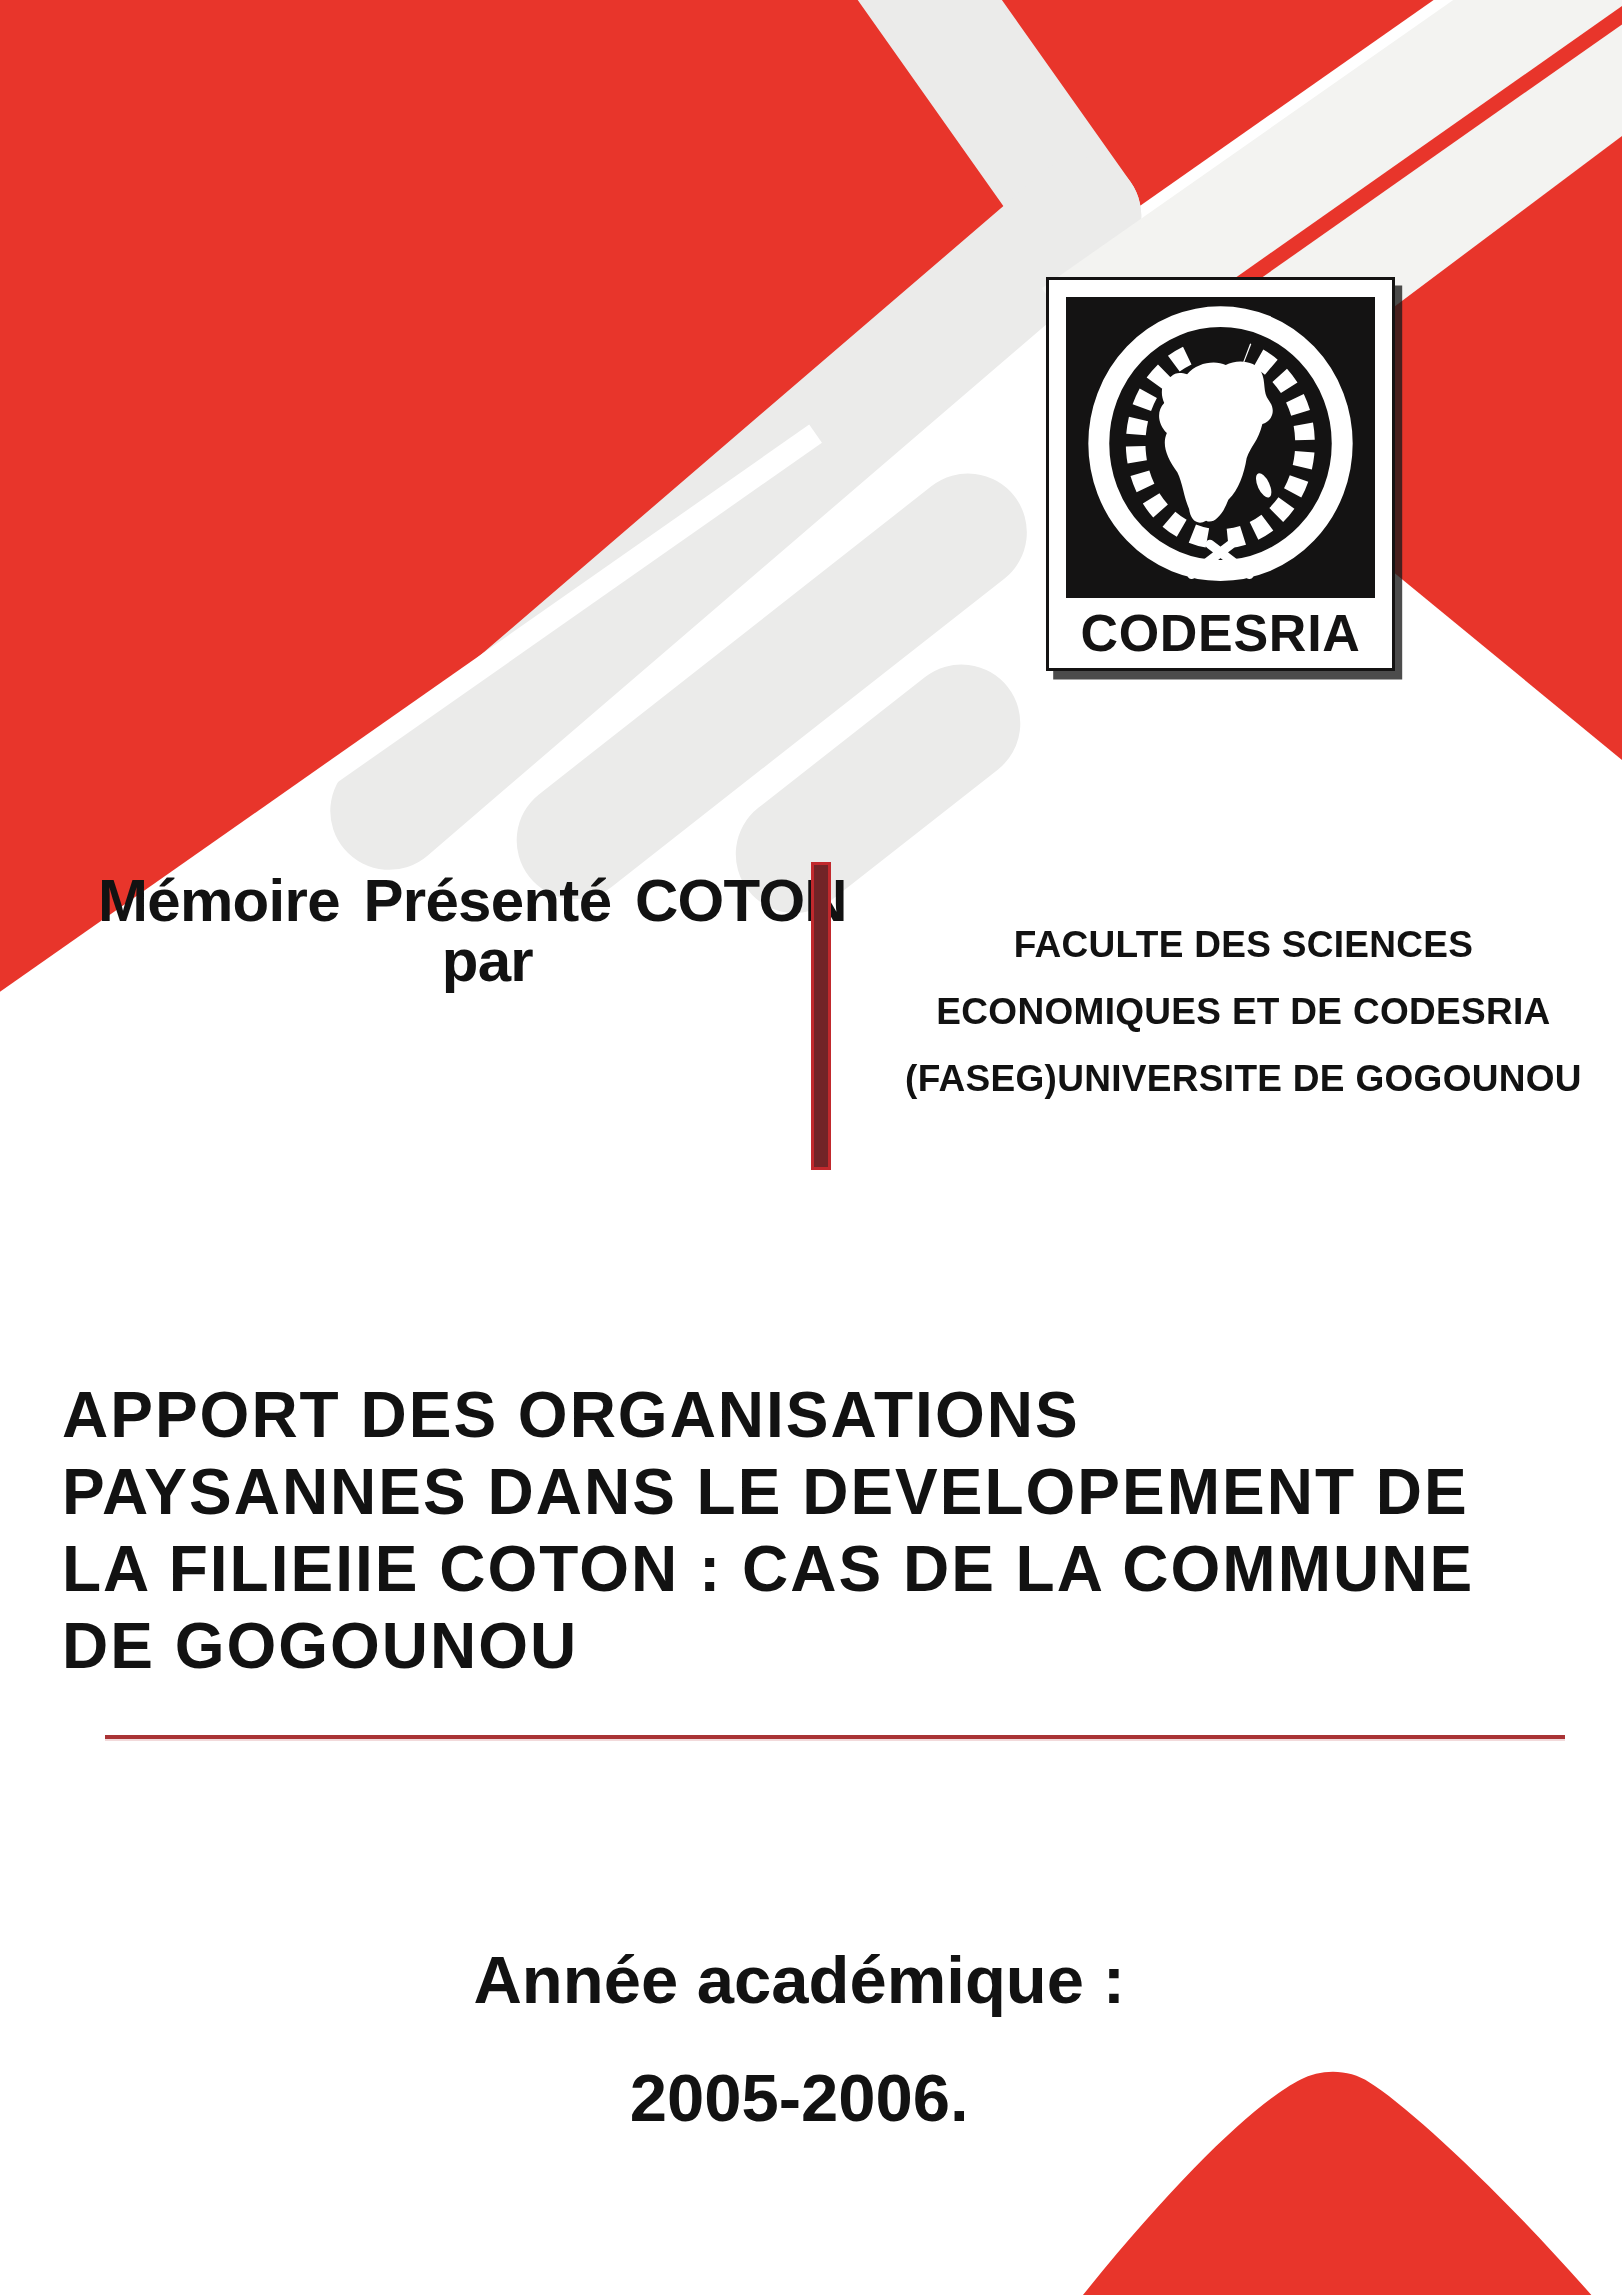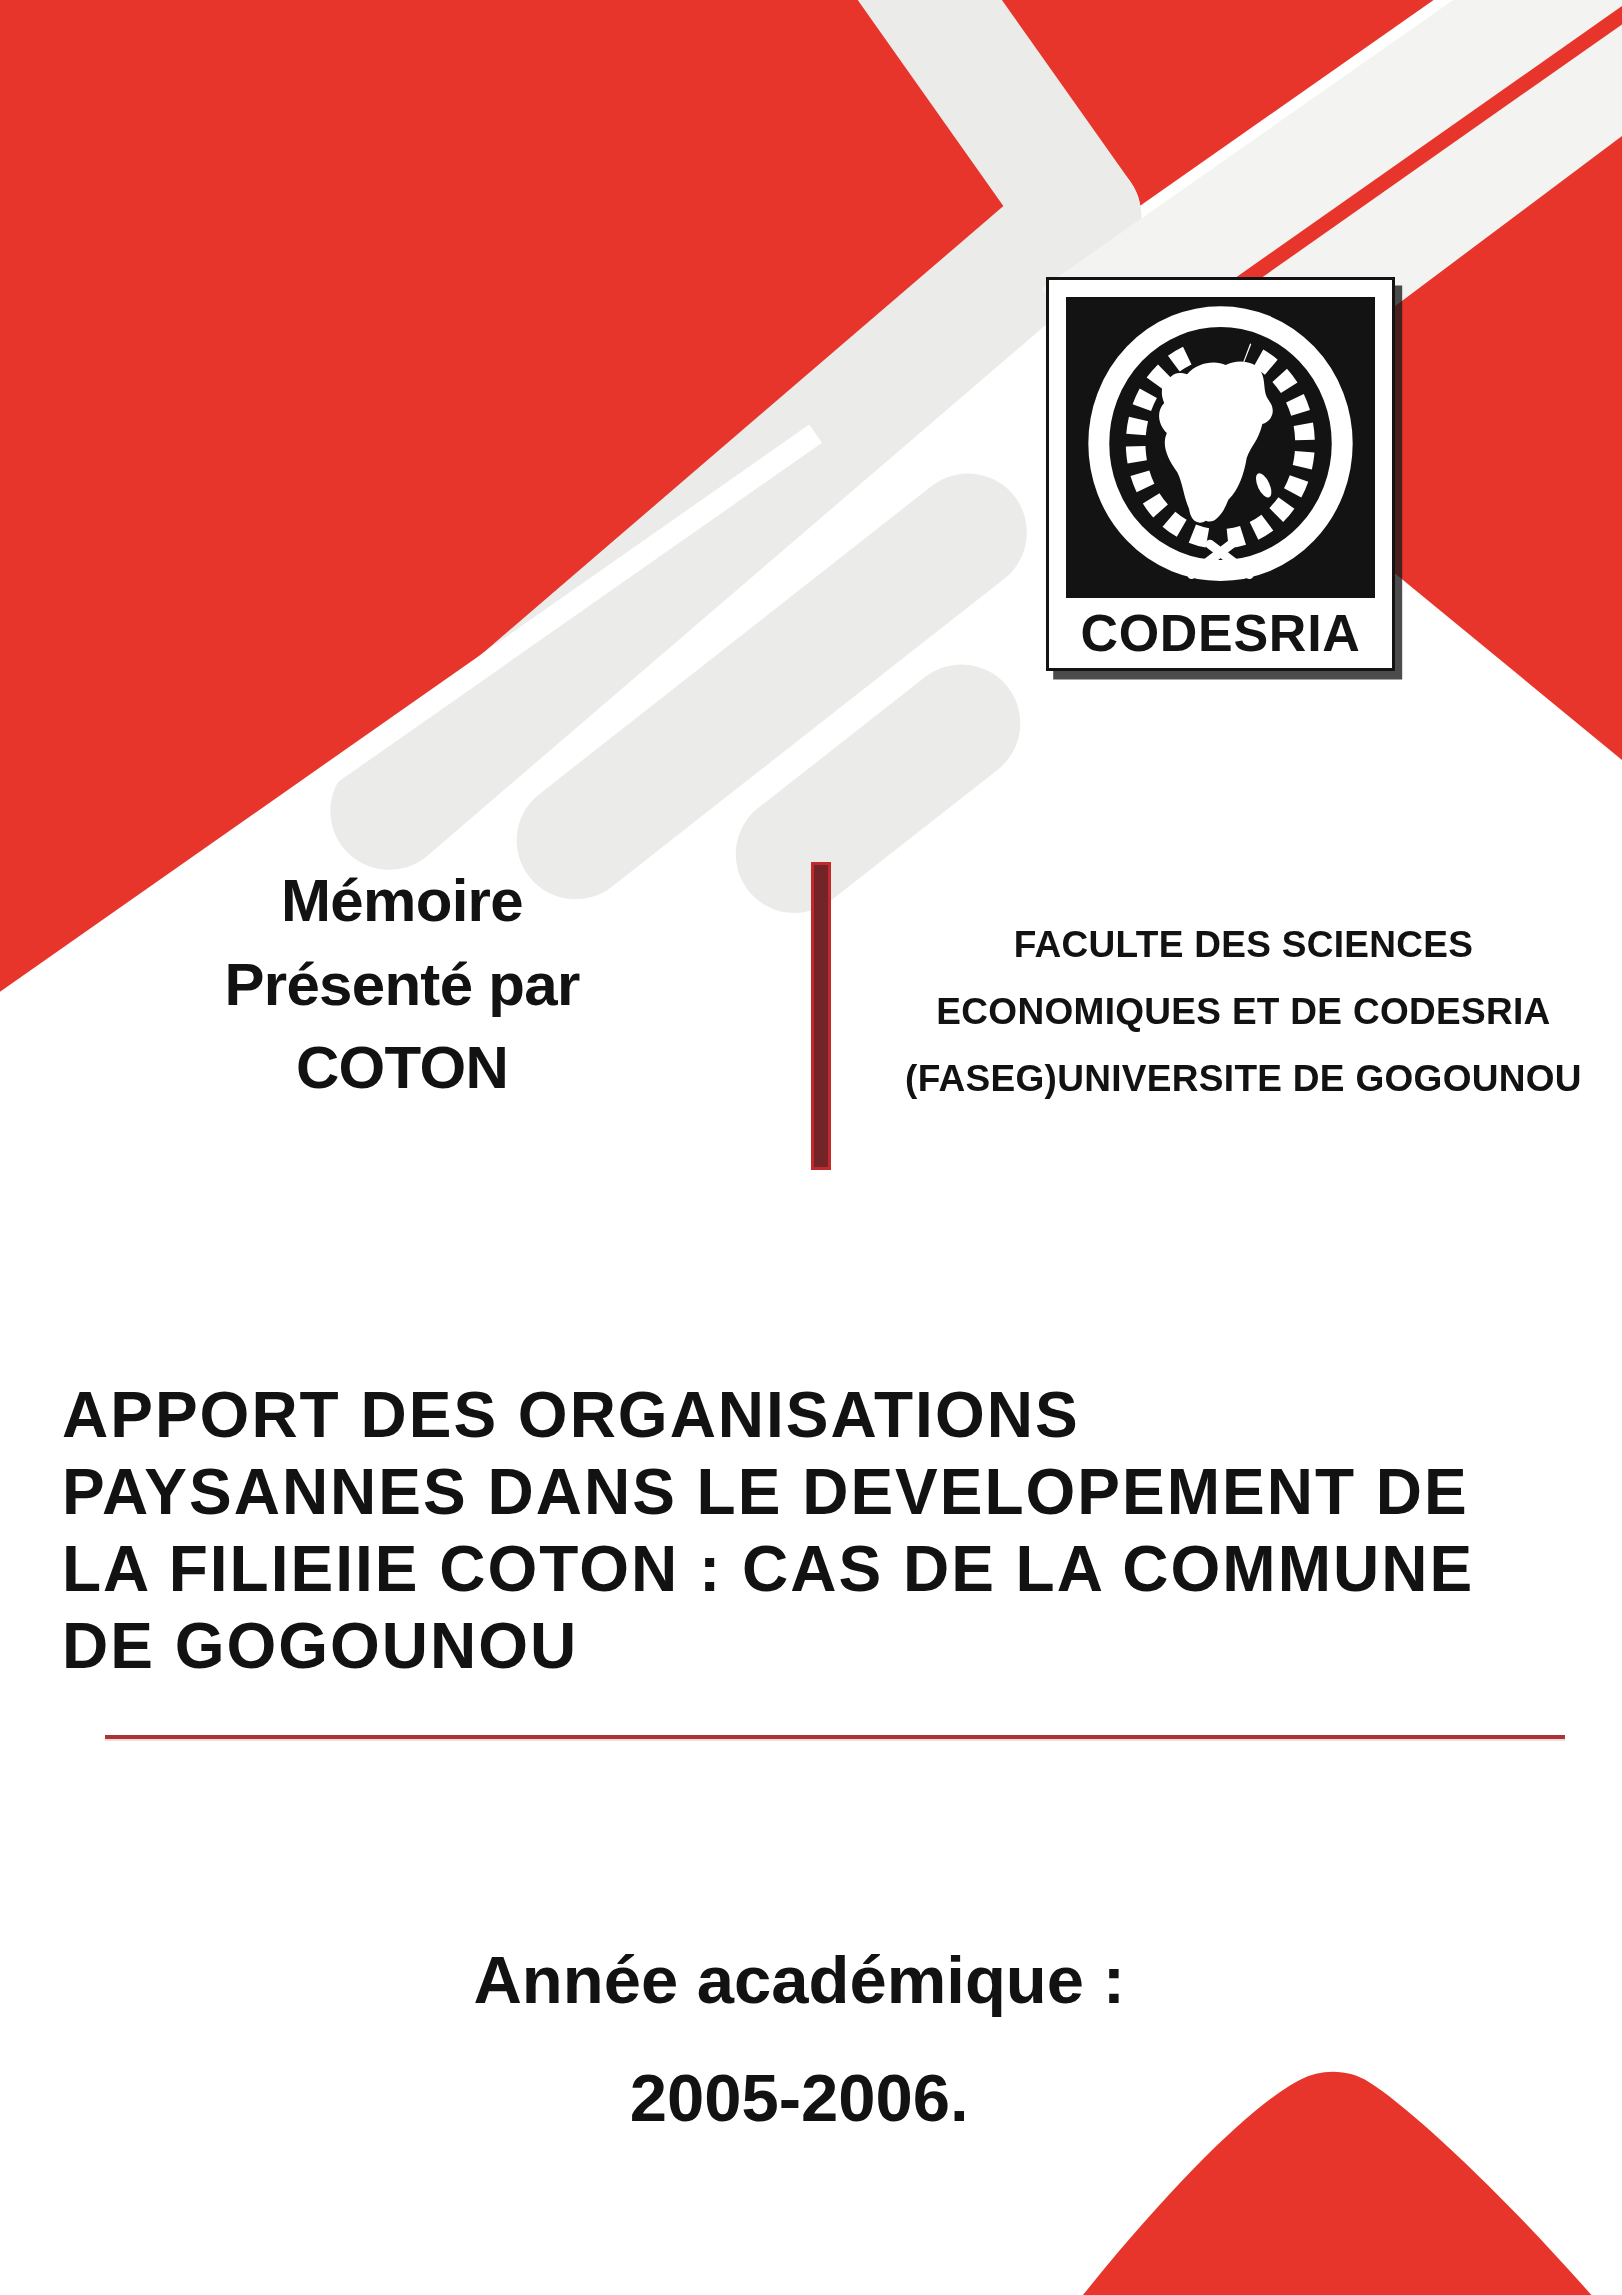--- a/index.html
+++ b/index.html
@@ -45,21 +45,21 @@
   .logo .emblem svg{display:block;width:100%;height:100%;}
   .logo .wordmark{
     position:absolute;left:0;right:0;top:323px;height:60px;line-height:60px;
     text-align:center;font-size:52px;font-weight:bold;letter-spacing:0.7px;
     color:var(--logo_black);
   }
 
   
   .author-block{
     position:absolute;left:98px;top:871px;width:608px;
-    display:flex;flex-direction:column;gap:23.6px;
+    display:flex;flex-direction:row;gap:23.6px;
     text-align:center;font-weight:bold;font-size:60px;line-height:60px;letter-spacing:-0.7px;
   }
 
   
   .divider-bar{
     position:absolute;left:811px;top:862px;width:14.4px;height:302px;
     background:var(--maroon_fill);
     border:3.3px solid var(--maroon_border);
   }
 

